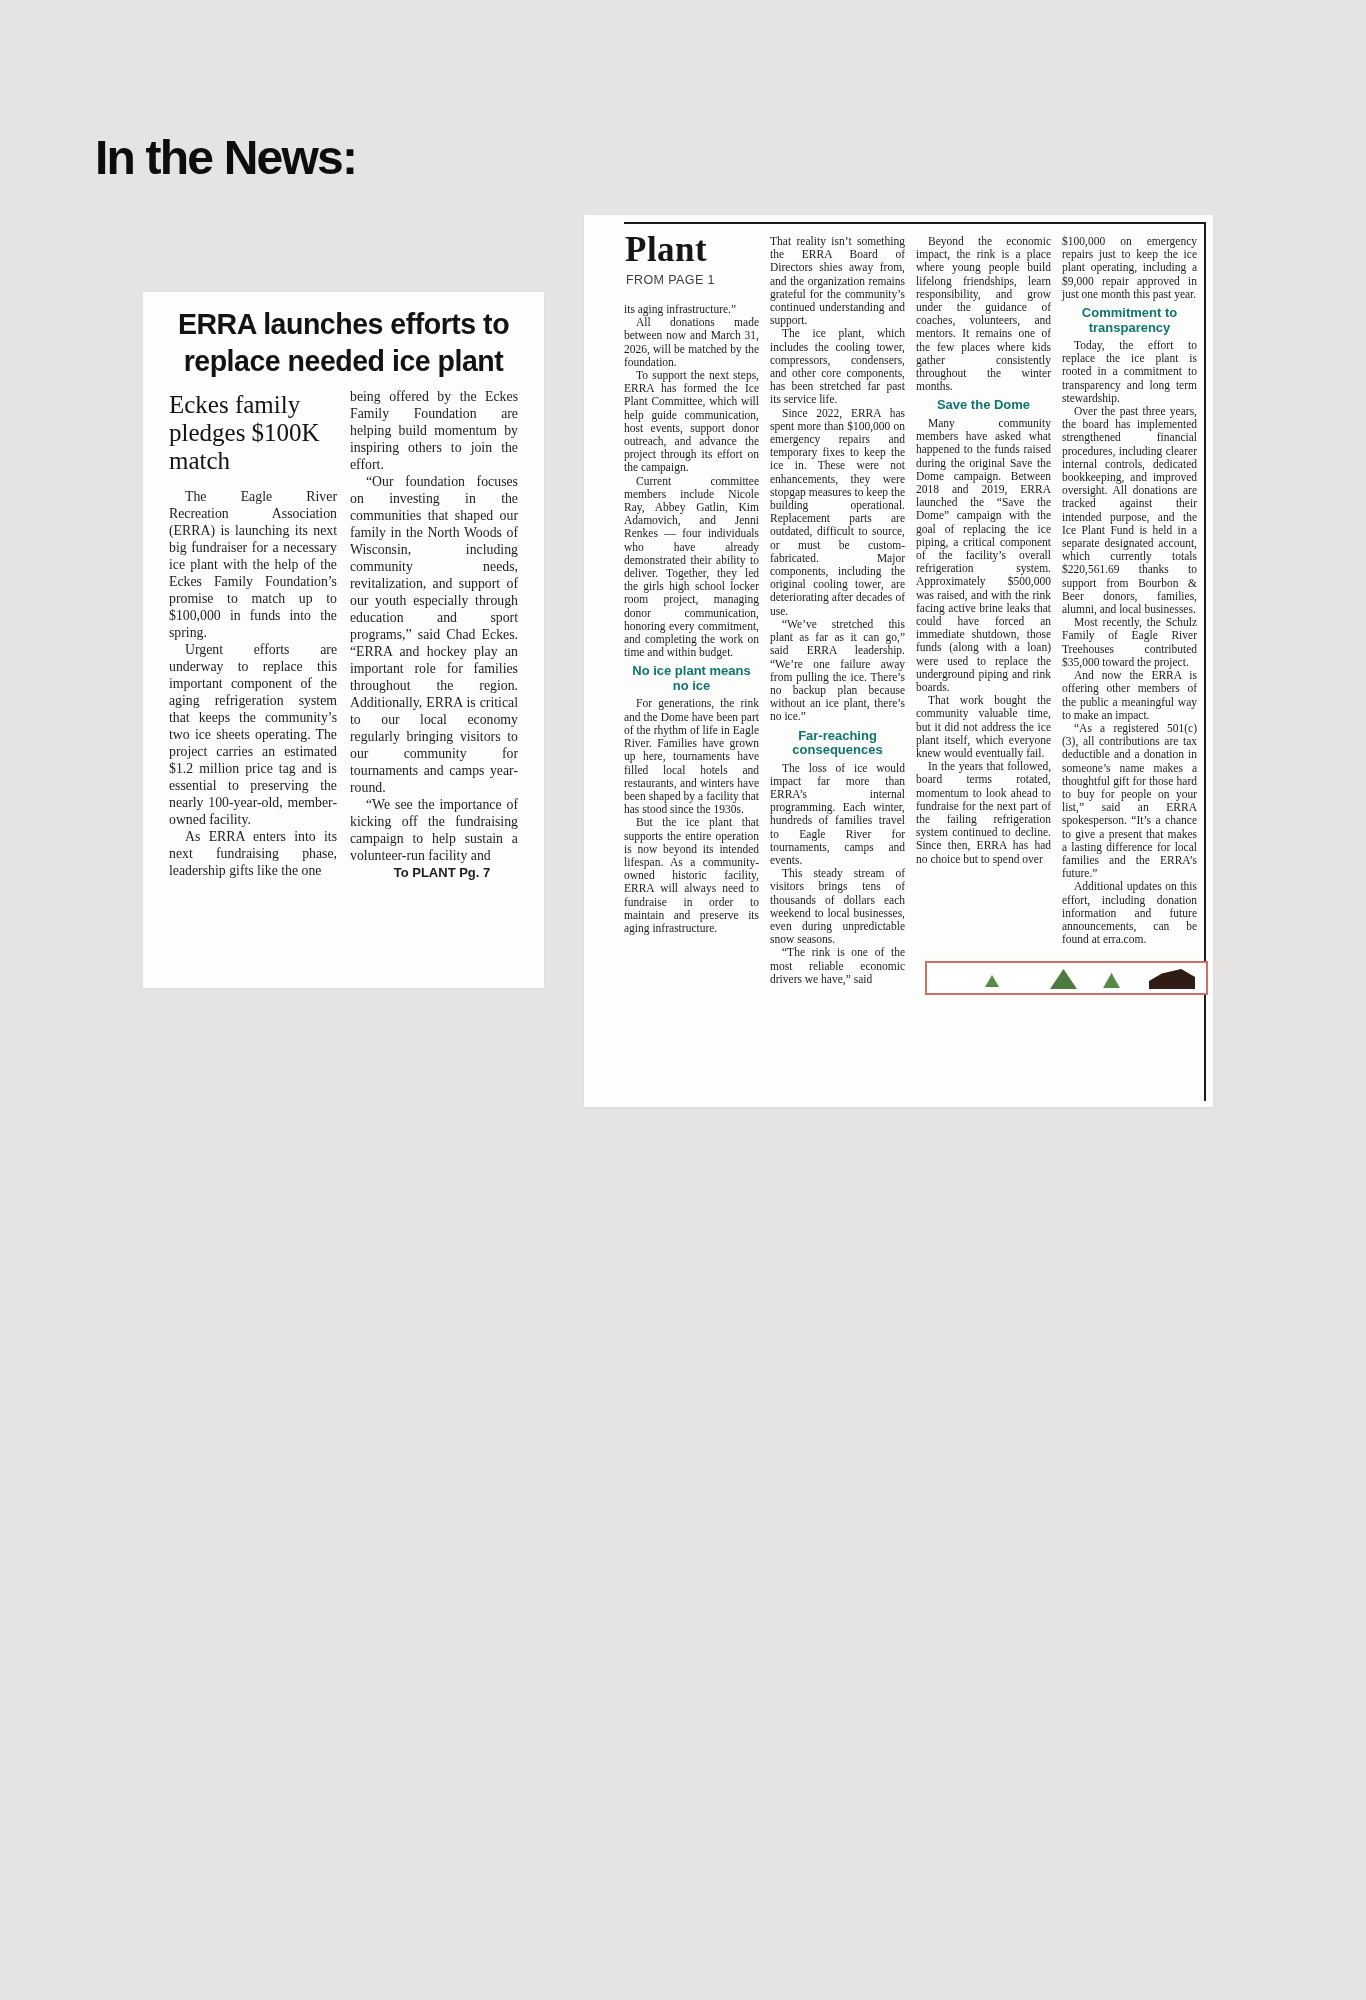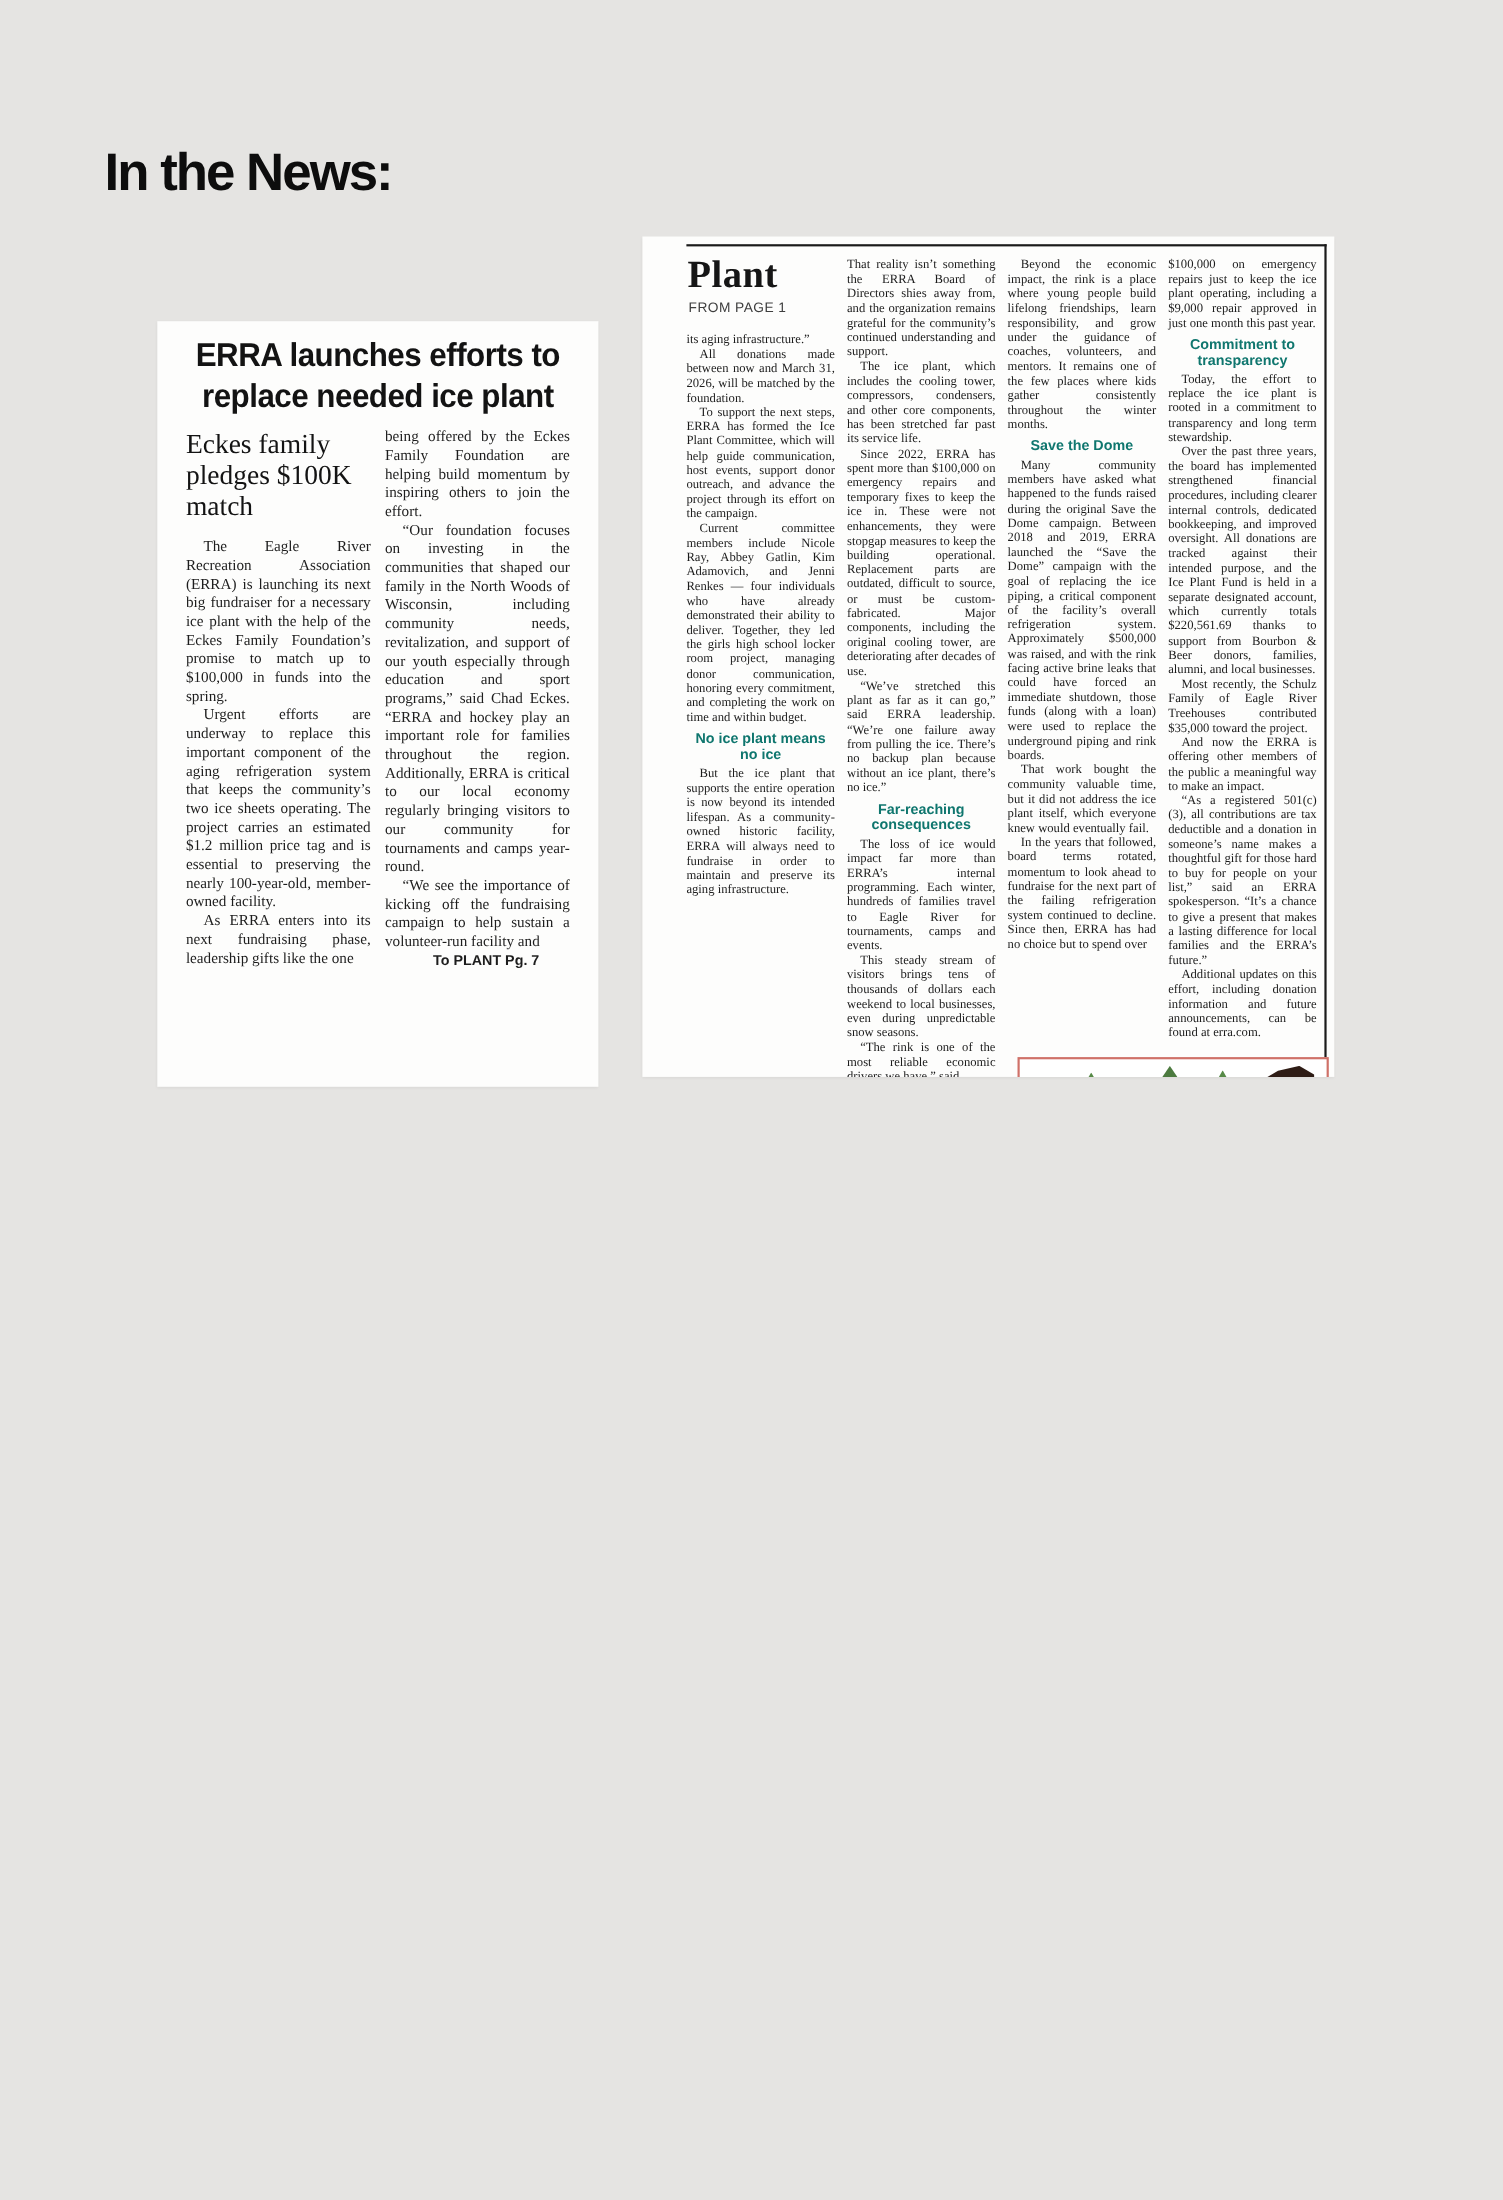--- a/index.html
+++ b/index.html
@@ -12,21 +12,21 @@
   }
   
   .page-heading{
     position:absolute;left:95px;top:98px;
     font-size:48px;font-weight:800;letter-spacing:-1.8px;
     color:#0d0d0d;line-height:1.15;
   }
   
   .clipping{position:absolute;background:#fdfdfc;overflow:hidden;box-shadow:0 1px 3px rgba(0,0,0,.05);}
   .clip1{left:143px;top:292px;width:401px;height:696px;}
-  .clip2{left:584px;top:215px;width:629px;height:764px;}
+  .clip2{left:584px;top:215px;width:629px;height:892px;}
   
   .clip1-inner{padding:11px 26px 0 26px;}
   .np1-headline{
     font-size:30px;line-height:37px;font-weight:700;letter-spacing:-.5px;
     text-align:center;color:#131313;margin:2px 0 9px 0;
     transform:scaleX(.95);
   }
   .clip1-cols{display:flex;gap:13px;}
   .clip1 .col{
     width:168px;font-family:"Liberation Serif",serif;
@@ -112,20 +112,21 @@
   <div class="plant-title">Plant</div>
   <div class="plant-kicker">FROM PAGE 1</div>
 
   <div class="clip2-cols">
     <div class="ncol first">
       <p class="n2 cont">its aging infrastructure.”</p>
       <p class="n2">All donations made between now and March 31, 2026, will be matched by the foundation.</p>
       <p class="n2">To support the next steps, ERRA has formed the Ice Plant Committee, which will help guide communication, host events, support donor outreach, and advance the project through its effort on the campaign.</p>
       <p class="n2">Current committee members include Nicole Ray, Abbey Gatlin, Kim Adamovich, and Jenni Renkes — four individuals who have already demonstrated their ability to deliver. Together, they led the girls high school locker room project, managing donor communication, honoring every commitment, and completing the work on time and within budget.</p>
       <h4 class="subhead">No ice plant means no ice</h4>
+      <p class="n2">For generations, the rink and the Dome have been part of the rhythm of life in Eagle River. Families have grown up here, tournaments have filled local hotels and restaurants, and winters have been shaped by a facility that has stood since the 1930s.</p>
       <p class="n2">But the ice plant that supports the entire operation is now beyond its intended lifespan. As a community-owned historic facility, ERRA will always need to fundraise in order to maintain and preserve its aging infrastructure.</p>
     </div>
     <div class="ncol">
       <p class="n2 cont">That reality isn’t something the ERRA Board of Directors shies away from, and the organization remains grateful for the community’s continued understanding and support.</p>
       <p class="n2">The ice plant, which includes the cooling tower, compressors, condensers, and other core components, has been stretched far past its service life.</p>
       <p class="n2">Since 2022, ERRA has spent more than $100,000 on emergency repairs and temporary fixes to keep the ice in. These were not enhancements, they were stopgap measures to keep the building operational. Replacement parts are outdated, difficult to source, or must be custom-fabricated. Major components, including the original cooling tower, are deteriorating after decades of use.</p>
       <p class="n2">“We’ve stretched this plant as far as it can go,” said ERRA leadership. “We’re one failure away from pulling the ice. There’s no backup plan because without an ice plant, there’s no ice.”</p>
       <h4 class="subhead">Far-reaching consequences</h4>
       <p class="n2">The loss of ice would impact far more than ERRA’s internal programming. Each winter, hundreds of families travel to Eagle River for tournaments, camps and events.</p>
       <p class="n2">This steady stream of visitors brings tens of thousands of dollars each weekend to local businesses, even during unpredictable snow seasons.</p>

